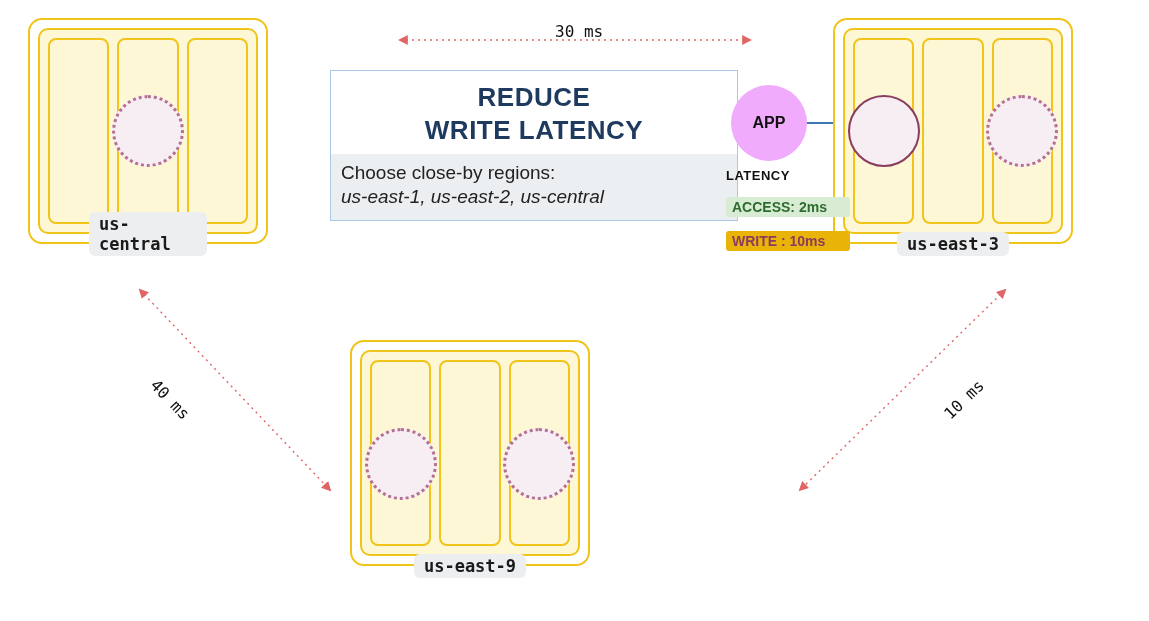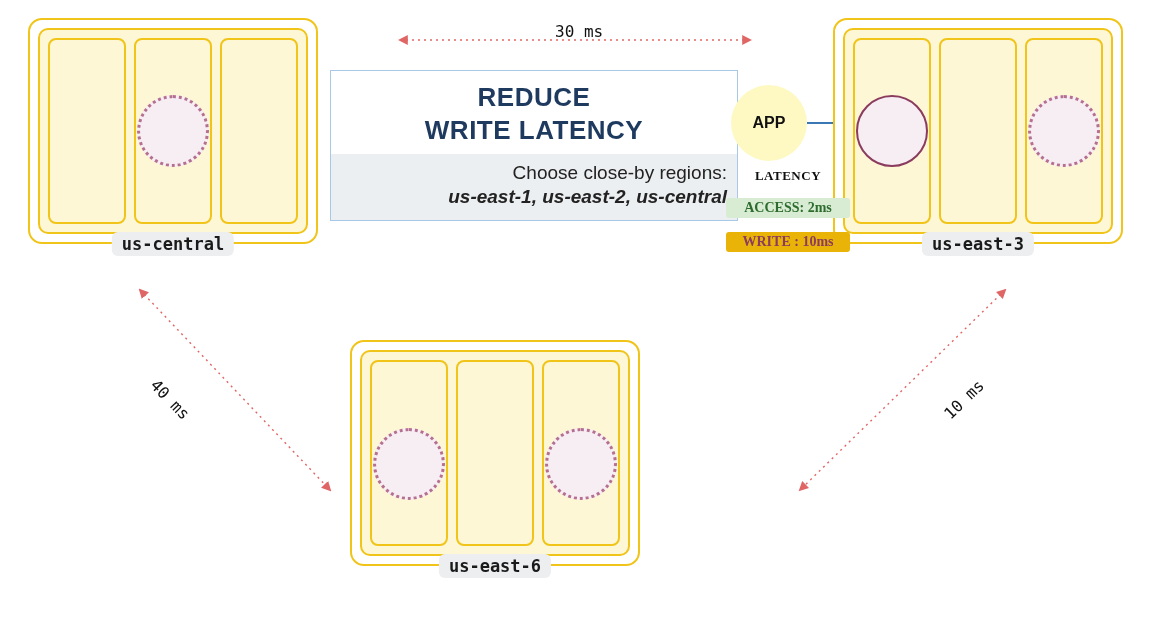--- a/index.html
+++ b/index.html
@@ -7,21 +7,21 @@
     margin: 0;
     width: 1149px;
     height: 621px;
     position: relative;
     background: #fff;
     font-family: -apple-system, BlinkMacSystemFont, "Segoe UI", sans-serif;
     overflow: hidden;
   }
   .region {
     position: absolute;
-    width: 290px;
+    width: 240px;
     height: 226px;
     border: 2px solid #f0c419;
     border-radius: 14px;
     background: #fff;
   }
   .region-inner {
     position: absolute;
     inset: 8px;
     border: 2px solid #f0c419;
     border-radius: 10px;
@@ -82,52 +82,52 @@
     font-family: "Helvetica Neue", Arial, sans-serif;
     font-weight: 800;
     color: #1f3a5f;
     font-size: 26px;
     line-height: 1.25;
     letter-spacing: .5px;
   }
   .info-sub {
     background: #eceff1;
     padding: 8px 10px 12px 10px;
-    text-align: right;
+    text-align: left;
     font-size: 19px;
     color: #222;
   }
-  .info-sub .regions { font-style: italic; font-weight: 700; display:block; margin-top:2px;}
+  .info-sub .regions { font-style: italic; font-weight: 400; display:block; margin-top:2px;}
   .app-circle {
     position: absolute;
     width: 76px;
     height: 76px;
     border-radius: 50%;
-    background: #fef9c3;
+    background: #f0abfc;
     left: 731px;
     top: 85px;
     display: flex;
     align-items: center;
     justify-content: center;
     font-weight: 800;
     font-size: 16px;
     color: #111;
     font-family: Arial, sans-serif;
   }
   .lat-block {
     position: absolute;
     left: 726px;
     top: 168px;
     width: 124px;
-    text-align: center;
-    font-family: Liberation Serif, serif;
+    text-align: left;
+    font-family: Liberation Sans, sans-serif;
     font-size: 14px;
   }
   .lat-title { font-weight:800; font-size:13px; letter-spacing:.5px; color:#111; margin-bottom:3px;}
-  .lat-row { padding:2px 0; border-radius:3px; white-space:pre; font-weight:700; margin:14px 0;}
+  .lat-row { padding:2px 6px; border-radius:3px; white-space:pre; font-weight:700; margin:14px 0;}
   .lat-access { background:#d7ecd2; color:#2e6b2e; }
   .lat-write  { background:#eab308; color:#8a3b5e; }
 
   .latency-label {
     position: absolute;
     font-family: ui-monospace, Menlo, monospace;
     font-size: 16px;
     color: #111;
   }
   svg.conn { position:absolute; left:0; top:0; width:1149px; height:621px; pointer-events:none; }
@@ -187,21 +187,21 @@
 <div class="region" style="left:350px; top:340px;">
   <div class="region-inner">
     <div class="slot">
       <div class="replica-dotted" style="left:50%; top:56%;"></div>
     </div>
     <div class="slot"></div>
     <div class="slot">
       <div class="replica-dotted" style="left:50%; top:56%;"></div>
     </div>
   </div>
-  <div class="region-label">us-east-6</div>
+  <div class="region-label">us-east-9</div>
 </div>
 
 <div class="info-box">
   <div class="info-title">
     <span>REDUCE</span><br>
     <span>WRITE LATENCY</span>
   </div>
   <div class="info-sub">
     <span>Choose close-by regions:</span>
     <span class="regions">us-east-1, us-east-2, us-central</span>

